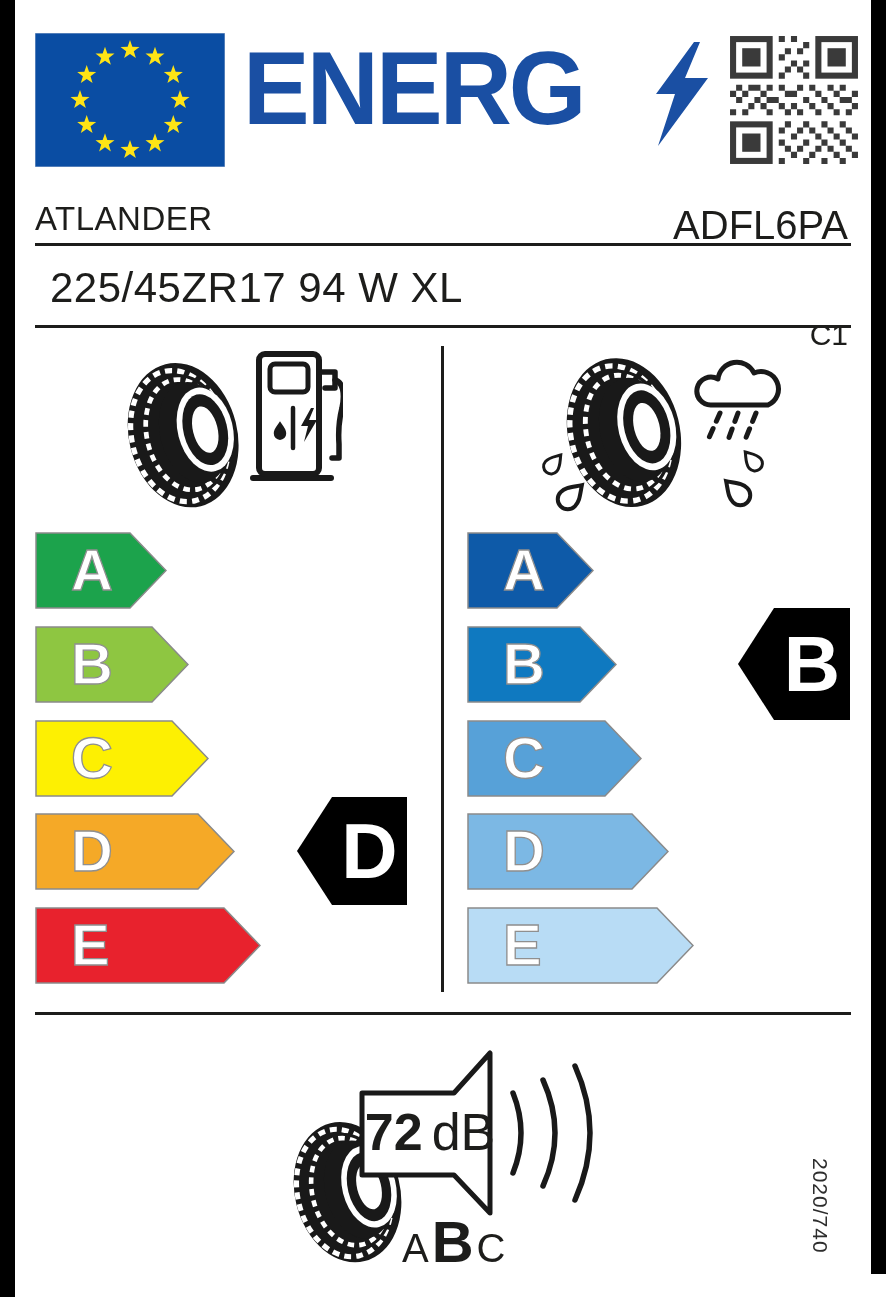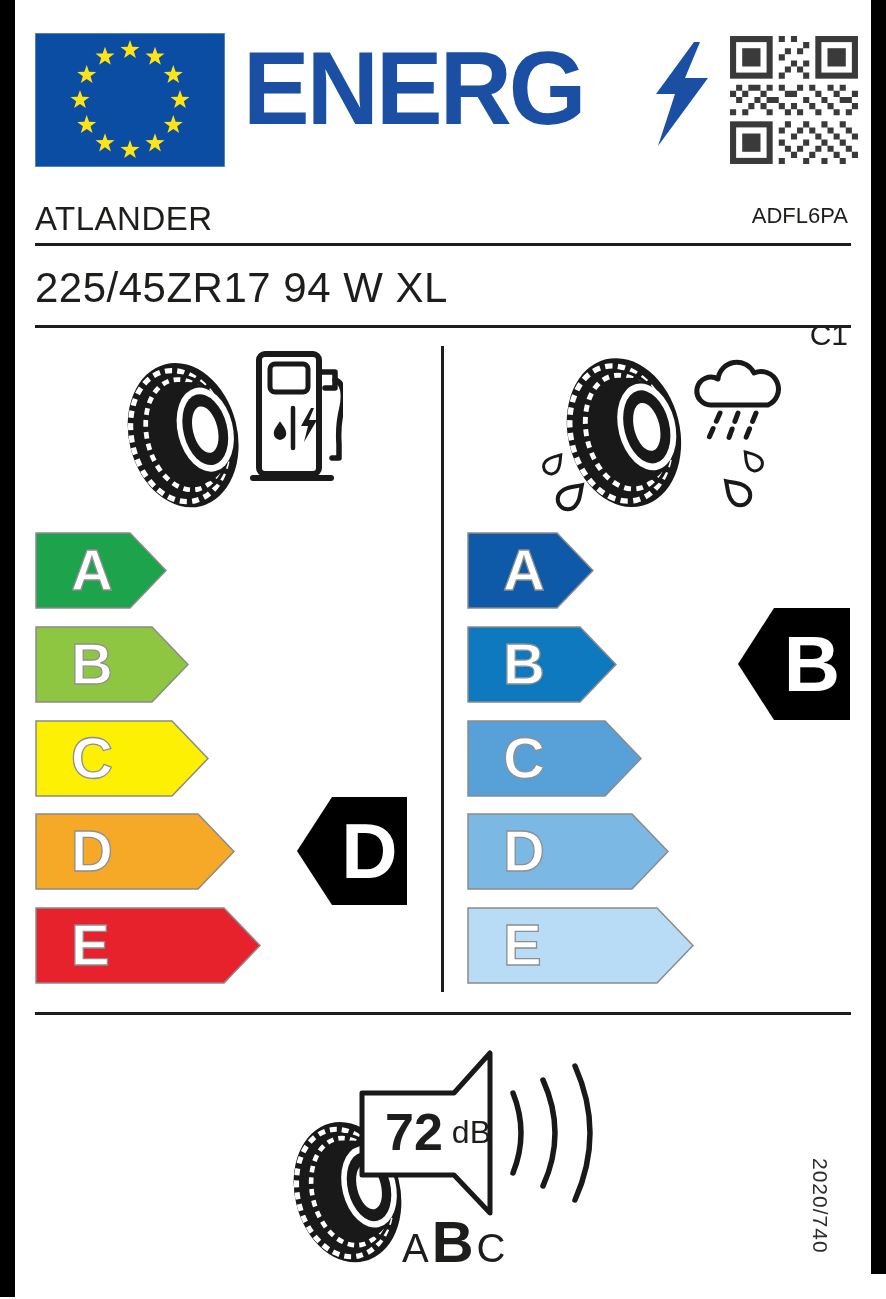--- a/index.html
+++ b/index.html
@@ -5,38 +5,38 @@
   html,body{margin:0;padding:0;}
   body{
     width:886px;height:1299px;position:relative;background:#fff;overflow:hidden;
     font-family:"Liberation Sans", sans-serif;color:#1d1d1b;
   }
   .abs{position:absolute;}
   .bar{position:absolute;background:#000;}
   .hline{position:absolute;height:3px;background:#1d1d1b;}
   .vline{position:absolute;width:3px;background:#1d1d1b;}
   .brand{position:absolute;left:35px;top:200px;font-size:33px;font-weight:normal;letter-spacing:.5px;}
-  .model{position:absolute;right:38px;top:203px;font-size:22px;}
-  .sizedes{position:absolute;left:35px;top:264px;font-size:42px;letter-spacing:.5px;}
+  .model{position:absolute;right:38px;top:203px;font-size:40px;}
+  .sizedes{position:absolute;left:50px;top:264px;font-size:42px;letter-spacing:.5px;}
   .tyreclass{position:absolute;right:38px;top:278px;font-size:30px;margin-top:40px;}
   .logo{position:absolute;left:243px;top:36px;display:flex;align-items:flex-start;gap:48px;}
   .logo-text{font-size:104px;line-height:104px;font-weight:bold;letter-spacing:-3px;transform:scaleX(.96);transform-origin:left top;}
   .srow{position:absolute;}
   .grade{
     position:absolute;left:36px;top:-2px;height:77px;line-height:80px;
     font-size:58px;font-weight:bold;color:#fff;-webkit-text-stroke:1.3px #8f8f8f;
   }
   .rating{position:absolute;}
   .rating-letter{
     position:absolute;top:0;bottom:0;display:flex;align-items:center;justify-content:center;
     font-size:78px;font-weight:bold;color:#fff;
   }
-  .db-box{position:absolute;left:368px;top:1100px;width:124px;height:64px;display:flex;align-items:center;justify-content:center;gap:9px;margin-left:8px;}
+  .db-box{position:absolute;left:368px;top:1100px;width:124px;height:64px;display:flex;align-items:center;justify-content:center;gap:9px;}
   .db-val{font-size:52px;font-weight:bold;}
-  .db-unit{font-size:32px;}
+  .db-unit{font-size:52px;}
   .abc{position:absolute;left:402px;top:1208px;display:flex;align-items:baseline;gap:3px;}
   .abc .n1,.abc .n3{font-size:40px;}
   .abc .n2{font-size:58px;font-weight:bold;}
   .regulation{
     position:absolute;left:808px;top:1158px;writing-mode:vertical-rl;
     font-size:21px;letter-spacing:1px;color:#2d2d2d;
   }
 </style>
 </head>
 <body>

